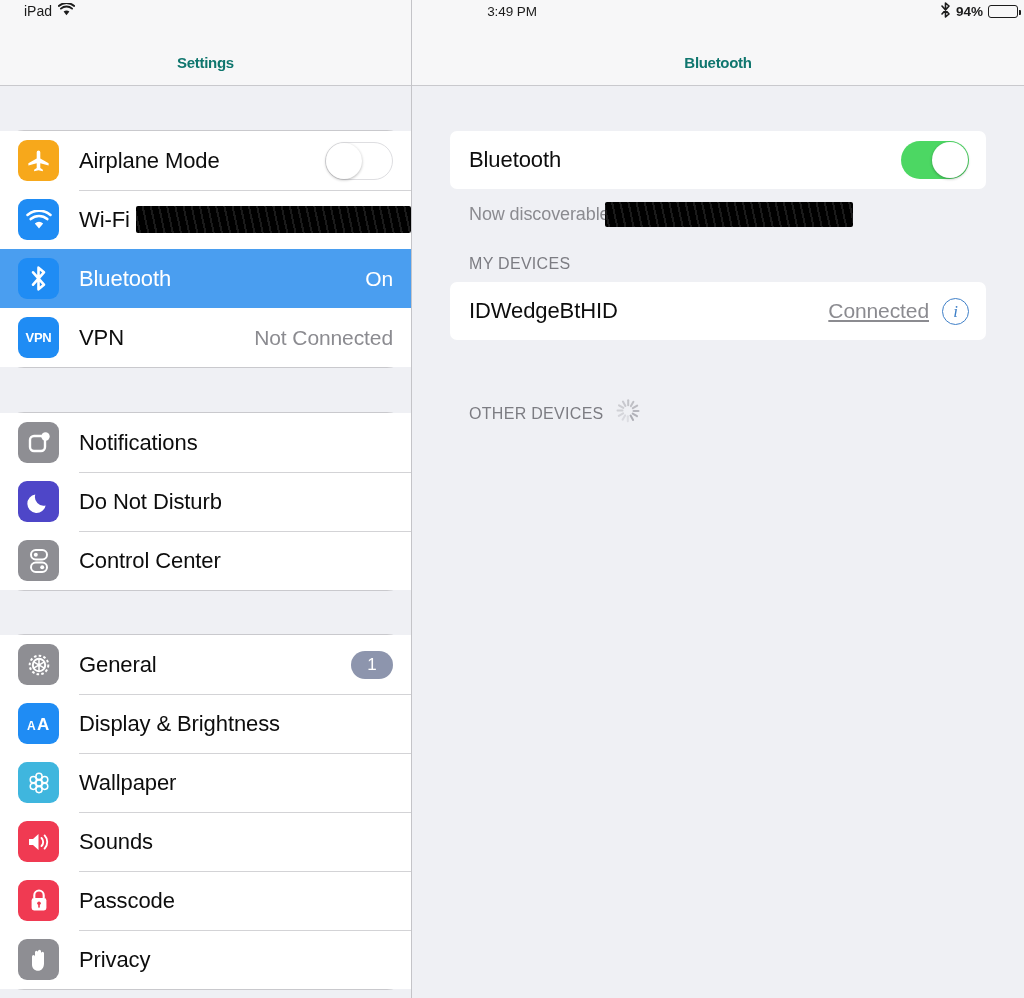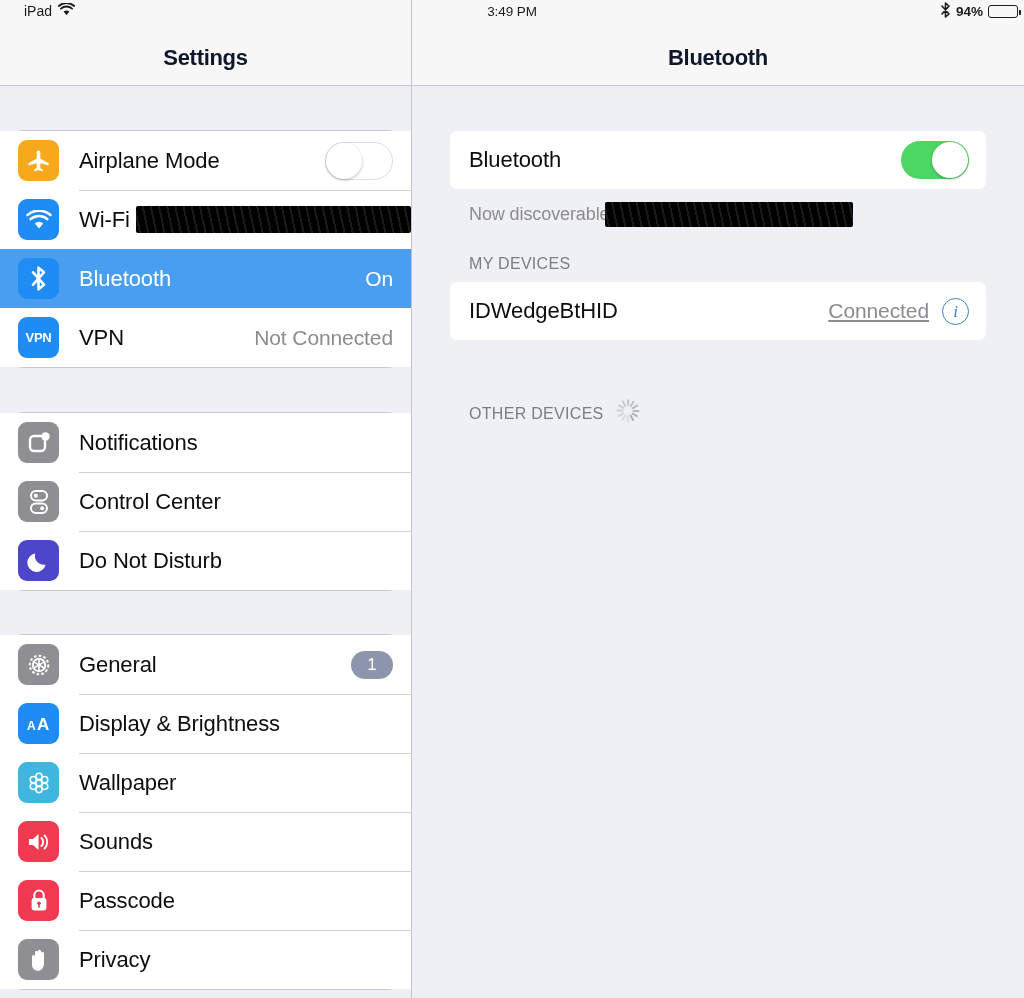--- a/index.html
+++ b/index.html
@@ -102,23 +102,23 @@
     height: 86px;
     background: #f7f7f8;
     border-bottom: 1px solid #c9c9cd;
     box-sizing: border-box;
     display: flex;
     align-items: flex-end;
     justify-content: center;
     padding-bottom: 14px;
   }
   .nav-title {
-    font-size: 22px;
+    font-size: 15px;
     font-weight: bold;
-    color: #0f172a;
+    color: #0f766e;
     letter-spacing: -0.3px;
   }
   .group-gap {
     height: 44px;
     background: #eff0f4;
   }
   .group-gap.small { height: 43px; }
   .list-group {
     background: #ffffff;
     border-top: 1px solid #c9c9cd;
@@ -455,37 +455,37 @@
       <div class="row">
         <span class="row-icon ic-notif">
           <svg width="26" height="26" viewBox="0 0 26 26">
             <rect x="4" y="6" width="15" height="15" rx="4" fill="none" stroke="#ffffff" stroke-width="2.4"></rect>
             <circle cx="19.5" cy="6.5" r="4.2" fill="#ffffff"></circle>
           </svg>
         </span>
         <span class="row-label">Notifications</span>
       </div>
       <div class="row">
+        <span class="row-icon ic-dnd">
+          <svg width="24" height="24" viewBox="0 0 24 24">
+            <path d="M18.6 15.4 A8.6 8.6 0 0 1 8.3 4.6 A9.2 9.2 0 1 0 18.6 15.4 Z" fill="#ffffff"></path>
+          </svg>
+        </span>
+        <span class="row-label">Do Not Disturb</span>
+      </div>
+      <div class="row">
         <span class="row-icon ic-cc">
           <svg width="20" height="26" viewBox="0 0 20 26">
             <rect x="2" y="2" width="16" height="9.5" rx="4.75" fill="none" stroke="#ffffff" stroke-width="2"></rect>
             <circle cx="6.8" cy="6.75" r="2" fill="#ffffff"></circle>
             <rect x="2" y="14.5" width="16" height="9.5" rx="4.75" fill="none" stroke="#ffffff" stroke-width="2"></rect>
             <circle cx="13.2" cy="19.25" r="2" fill="#ffffff"></circle>
           </svg>
         </span>
         <span class="row-label">Control Center</span>
-      </div>
-      <div class="row">
-        <span class="row-icon ic-dnd">
-          <svg width="24" height="24" viewBox="0 0 24 24">
-            <path d="M18.6 15.4 A8.6 8.6 0 0 1 8.3 4.6 A9.2 9.2 0 1 0 18.6 15.4 Z" fill="#ffffff"></path>
-          </svg>
-        </span>
-        <span class="row-label">Do Not Disturb</span>
       </div>
     </div>
 
     <div class="group-gap small"></div>
 
     <div class="list-group">
       <div class="row">
         <span class="row-icon ic-general">
           <svg width="30" height="30" viewBox="0 0 30 30">
             <g fill="none" stroke="#ffffff" stroke-width="2">

